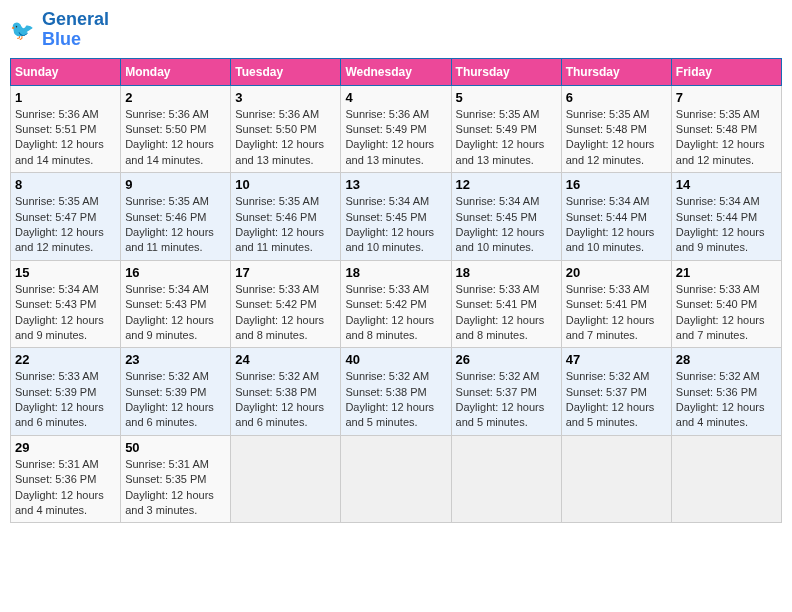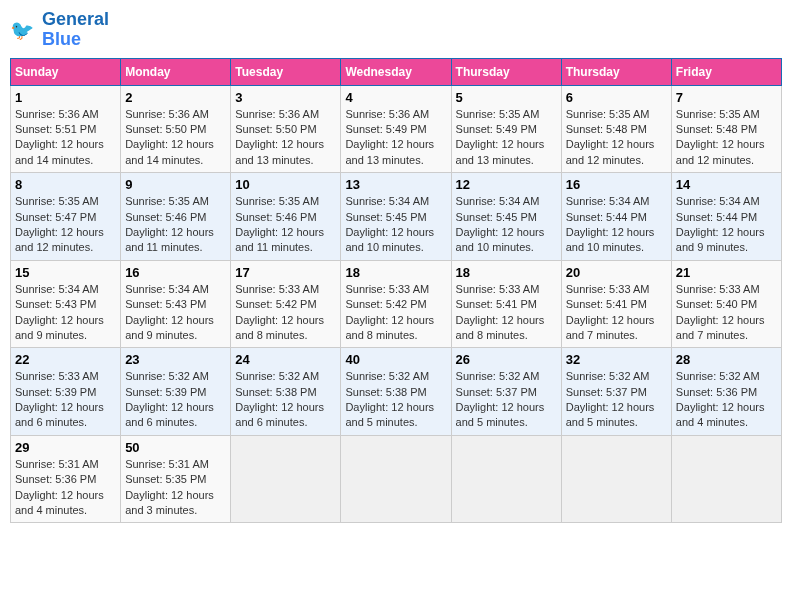--- a/index.html
+++ b/index.html
@@ -225,21 +225,21 @@
         </td>
         <td>
           <div class="day-num">40</div>
           <div class="day-detail">Sunrise: 5:32 AM<br>Sunset: 5:38 PM<br>Daylight: 12 hours<br>and 5 minutes.</div>
         </td>
         <td>
           <div class="day-num">26</div>
           <div class="day-detail">Sunrise: 5:32 AM<br>Sunset: 5:37 PM<br>Daylight: 12 hours<br>and 5 minutes.</div>
         </td>
         <td>
-          <div class="day-num">32</div>
+          <div class="day-num">47</div>
           <div class="day-detail">Sunrise: 5:32 AM<br>Sunset: 5:37 PM<br>Daylight: 12 hours<br>and 5 minutes.</div>
         </td>
         <td>
           <div class="day-num">28</div>
           <div class="day-detail">Sunrise: 5:32 AM<br>Sunset: 5:36 PM<br>Daylight: 12 hours<br>and 4 minutes.</div>
         </td>
       </tr>
       <tr>
         <td>
           <div class="day-num">29</div>

